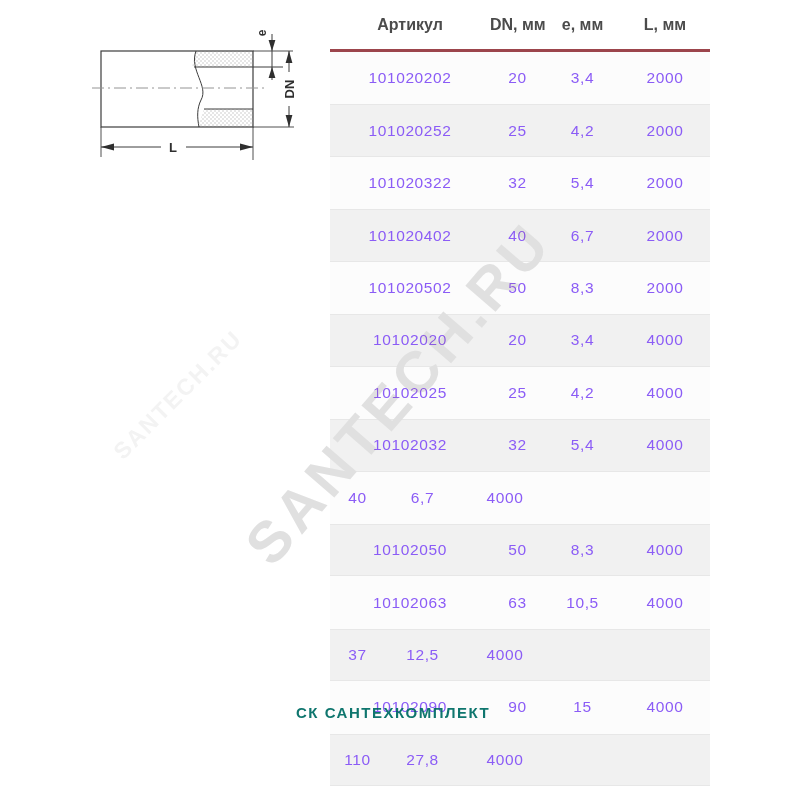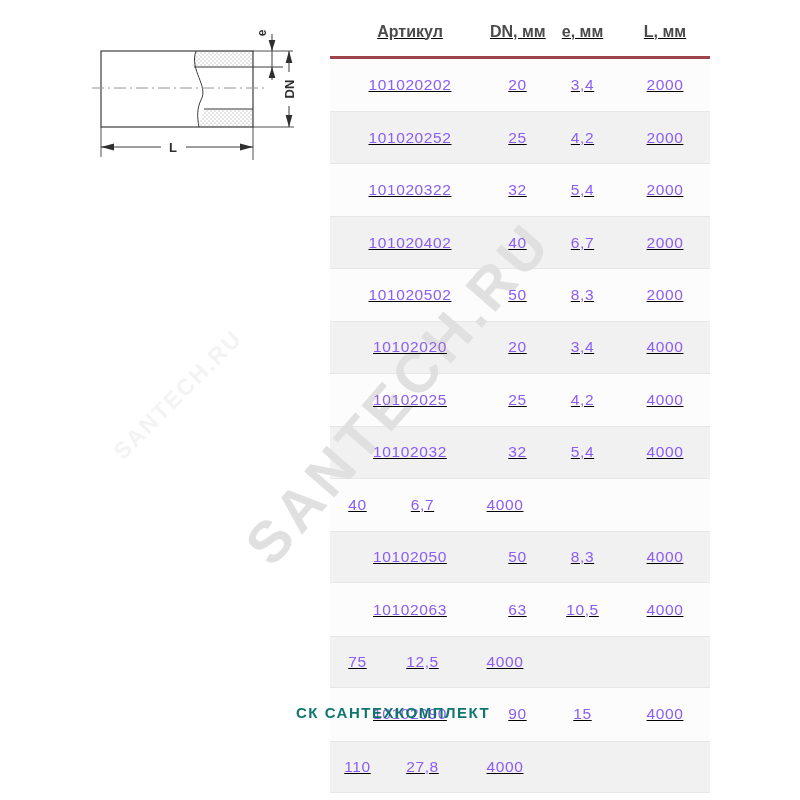--- a/index.html
+++ b/index.html
@@ -3,21 +3,21 @@
 <meta charset="utf-8">
 <style>
   html,body{margin:0;padding:0;background:#fff;}
   .stage{
     position:relative;width:800px;height:800px;background:#ffffff;overflow:hidden;
     font-family:"Liberation Sans", sans-serif;
   }
   
   .diagram{position:absolute;left:0;top:0;}
   
-  .price-table{position:absolute;left:330px;top:7px;width:380px;text-decoration:underline;}
+  .price-table{position:absolute;left:330px;top:0;width:380px;}
   .thead{display:flex;align-items:center;height:49px;}
   .th{font-weight:bold;font-size:16px;color:#4b4b4b;text-align:center;white-space:nowrap;}
   .accent-line{height:3px;width:100%;}
   .tr{display:flex;align-items:center;height:52.45px;}
   .tr:nth-child(odd){background:#fcfcfc;}
   .tr:nth-child(even){background:#f1f1f1;box-shadow:inset 0 1px 0 #e7e7e7, inset 0 -1px 0 #e7e7e7;}
   .td{font-size:15.5px;color:#8b5cf6;text-align:center;letter-spacing:0.6px;white-space:nowrap;}
   .c0{width:160px;} .c1{width:55px;} .c2{width:75px;} .c3{width:90px;}
   
   .wm{position:absolute;pointer-events:none;white-space:nowrap;font-weight:bold;mix-blend-mode:darken;z-index:5;}
@@ -157,21 +157,21 @@
           <div class="td c2">8,3</div>
           <div class="td c3">4000</div>
         </div>
         <div class="tr">
           <div class="td c0">10102063</div>
           <div class="td c1">63</div>
           <div class="td c2">10,5</div>
           <div class="td c3">4000</div>
         </div>
         <div class="tr">
-          <div class="td c1">75</div>
+          <div class="td c1">37</div>
           <div class="td c2">12,5</div>
           <div class="td c3">4000</div>
         </div>
         <div class="tr">
           <div class="td c0">10102090</div>
           <div class="td c1">90</div>
           <div class="td c2">15</div>
           <div class="td c3">4000</div>
         </div>
         <div class="tr">

